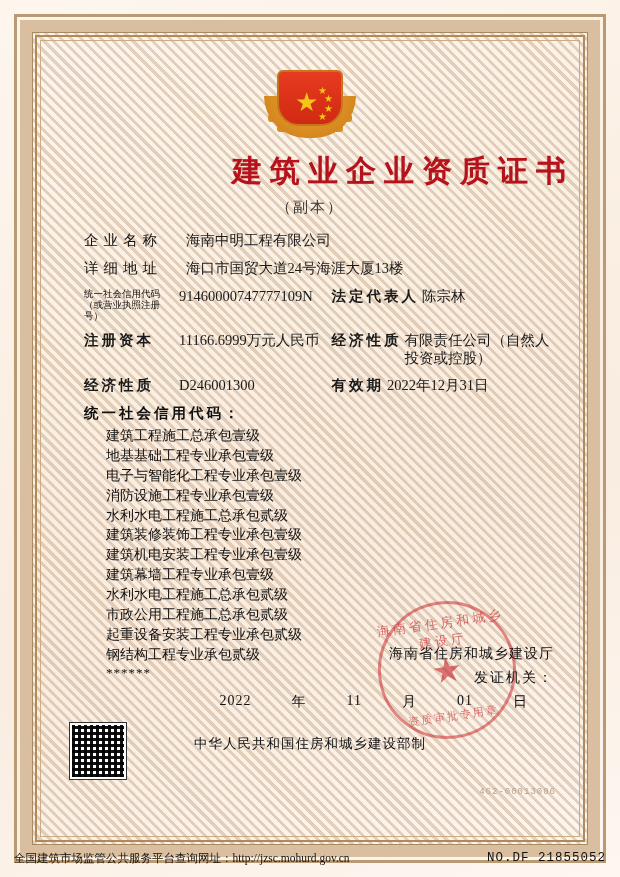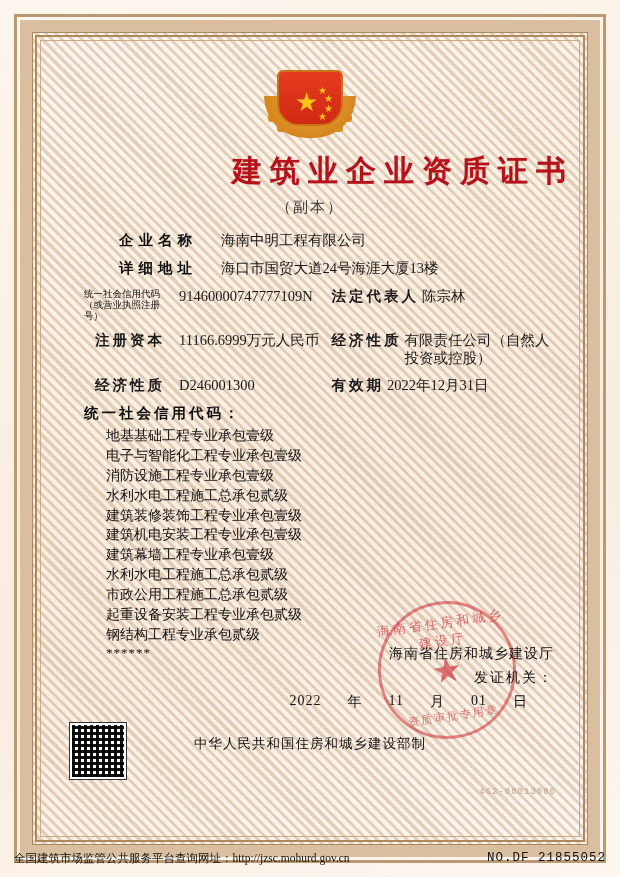--- a/index.html
+++ b/index.html
@@ -144,24 +144,23 @@
   .row {
     display: flex;
     align-items: flex-start;
     margin-bottom: 9px;
     font-size: 14.5px;
     color: #1a1a1a;
   }
   .label {
     flex: 0 0 auto;
     letter-spacing: 5px;
-    font-weight: bold;
+    font-weight: normal;
     color: #111;
     white-space: nowrap;
-    margin-left: 35px;
   }
   .label.w-name { width: 98px; }
   .value {
     flex: 1 1 auto;
     padding-left: 4px;
     white-space: nowrap;
   }
   .label-small {
     flex: 0 0 auto;
     width: 92px;
@@ -171,21 +170,20 @@
     color: #111;
     padding-top: 2px;
   }
   .half-left { display: flex; flex: 1 1 52%; align-items: flex-start; }
   .half-right { display: flex; flex: 1 1 48%; align-items: flex-start; }
   .label2 {
     flex: 0 0 auto;
     letter-spacing: 3px;
     font-weight: bold;
     white-space: nowrap;
-    text-align: center;
   }
   .value2 {
     padding-left: 3px;
     white-space: normal;
     line-height: 1.25;
   }
 
   .quals-title {
     margin-top: 6px;
     font-size: 14.5px;
@@ -226,21 +224,21 @@
     margin-bottom: 6px;
   }
   .issuer .auth-row {
     display: flex;
     justify-content: flex-end;
     letter-spacing: 2px;
   }
   .issuer .date-row {
     display: flex;
     justify-content: flex-end;
-    gap: 26px;
+    gap: 40px;
     margin-top: 6px;
     letter-spacing: 1px;
     padding-right: 26px;
   }
   .bottom-org {
     position: absolute;
     left: 0; right: 0;
     bottom: 78px;
     text-align: center;
     font-size: 13.5px;
@@ -397,20 +395,21 @@
           <div class="value2">D246001300</div>
         </div>
         <div class="half-right">
           <div class="label2">有效期</div>
           <div class="value2">2022年12月31日</div>
         </div>
       </div>
 
       <div class="quals-title">统一社会信用代码：</div>
       <ul class="qual-list">
+        <li>建筑工程施工总承包壹级</li>
         <li>地基基础工程专业承包壹级</li>
         <li>电子与智能化工程专业承包壹级</li>
         <li>消防设施工程专业承包壹级</li>
         <li>水利水电工程施工总承包贰级</li>
         <li>建筑装修装饰工程专业承包壹级</li>
         <li>建筑机电安装工程专业承包壹级</li>
         <li>建筑幕墙工程专业承包壹级</li>
         <li>水利水电工程施工总承包贰级</li>
         <li>市政公用工程施工总承包贰级</li>
         <li>起重设备安装工程专业承包贰级</li>

